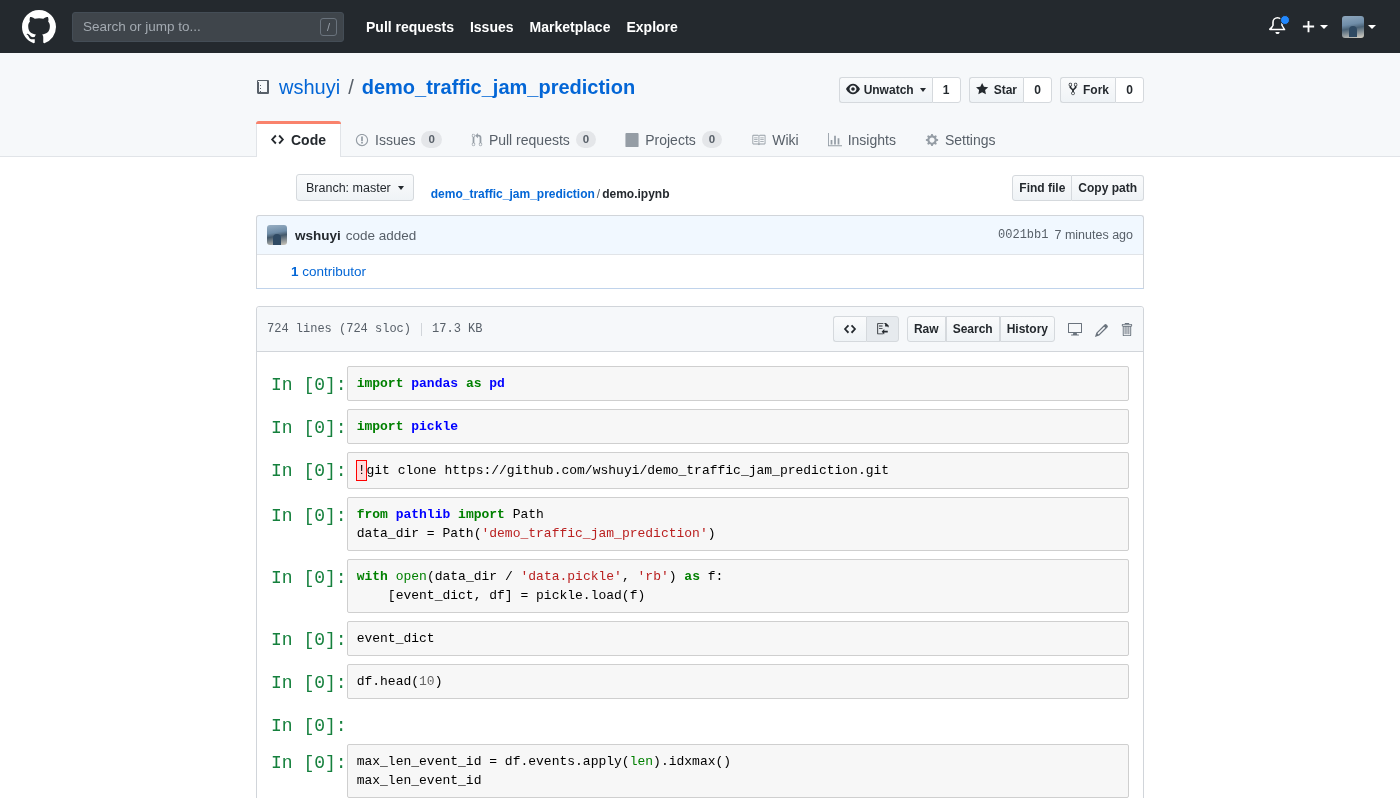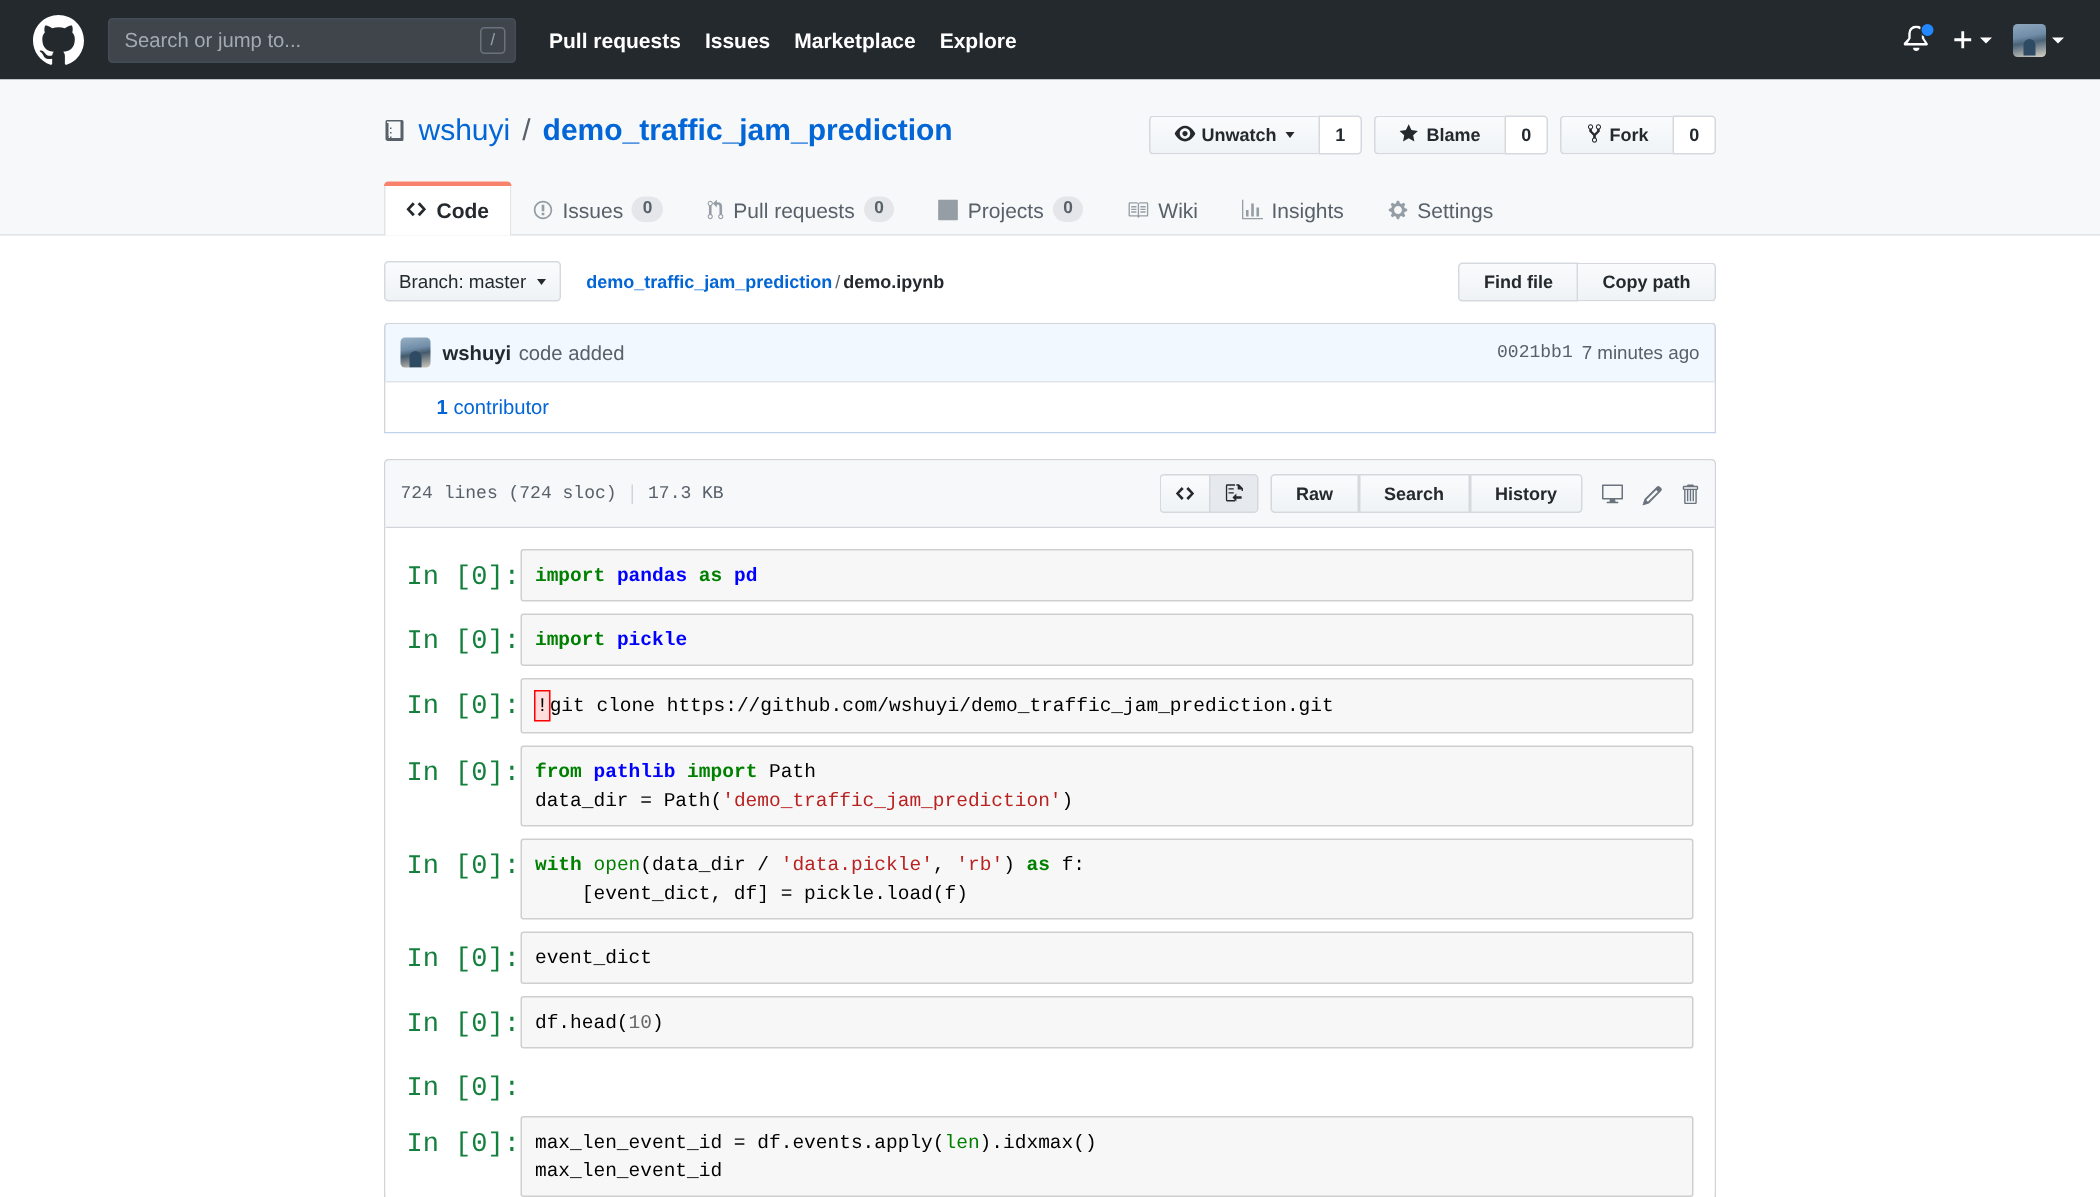--- a/index.html
+++ b/index.html
@@ -90,21 +90,21 @@
   .repo-title .owner { font-weight: normal; }
   .repo-title .slash { color: #586069; font-weight: normal; margin: 0 1px; }
   .repo-title .name { font-weight: bold; }
 
   .repo-actions { margin-left: auto; display: flex; gap: 8px; padding-top: 2px; }
   .btn-group { display: flex; align-items: stretch; }
   .btn {
     background: linear-gradient(#fafbfc,#eff3f6);
     border: 1px solid #d5d9dd; border-radius: 3px;
     color: #24292e; font-size: 12px; font-weight: bold;
-    padding: 0 16px; height: 26px;
+    padding: 0 6px; height: 26px;
     display: flex; align-items: center; gap: 4px;
     white-space: nowrap; cursor: pointer;
     font-family: "Liberation Sans", sans-serif;
   }
   .btn-group .btn { border-radius: 3px 0 0 3px; border-right: none; }
   .count-box {
     background: #fff; border: 1px solid #d5d9dd; border-radius: 0 3px 3px 0;
     height: 26px; min-width: 29px; padding: 0 8px;
     display: flex; align-items: center; justify-content: center;
     font-size: 12px; font-weight: bold; color: #24292e;
@@ -135,21 +135,21 @@
   }
   .tab.active .ticon { color: #24292e; }
   .counter {
     background: rgba(27,31,35,0.08); color: #586069;
     border-radius: 20px; font-size: 11.5px; font-weight: bold;
     padding: 1px 7px; line-height: 15px;
   }
 
   
   .content { width: 900px; margin: 0 auto; padding: 17px 6px 0; }
-  .file-nav { display: flex; align-items: center; }
+  .file-nav { display: flex; align-items: flex-end; margin-left: 40px; }
   .branch-btn {
     background: linear-gradient(#fafbfc,#eff3f6);
     border: 1px solid #d5d9dd; border-radius: 3px;
     font-size: 12.5px; color: #24292e; height: 27px;
     padding: 0 9px; display: flex; align-items: center; gap: 5px;
     cursor: pointer;
   }
   .breadcrumb { margin-left: 17px; font-size: 12px; color: #24292e; }
   .breadcrumb a { color: #0366d6; text-decoration: none; font-weight: bold; }
   .breadcrumb .sep { color: #586069; font-weight: normal; margin: 0 2px; }
@@ -314,21 +314,21 @@
           <span class="count-box">1</span>
         </div>
 
         <div class="btn-group">
           <button class="btn">
             <span>
               <svg width="14" height="14" viewBox="0 0 16 16" fill="currentColor" aria-hidden="true">
                 <path d="M14 6l-4.9-.64L7 1 4.9 5.36 0 6l3.6 3.26L2.67 14 7 11.67 11.33 14l-.93-4.74L14 6z"></path>
               </svg>
             </span>
-            <span>Blame</span>
+            <span>Star</span>
           </button>
           <span class="count-box">0</span>
         </div>
 
         <div class="btn-group">
           <button class="btn">
             <span>
               <svg width="12" height="14" viewBox="0 0 10 16" fill="currentColor" aria-hidden="true">
                 <path d="M8 1a1.993 1.993 0 0 0-1 3.72V6L5 8 3 6V4.72A1.993 1.993 0 0 0 2 1a1.993 1.993 0 0 0-1 3.72V6.5l3 3v1.78A1.993 1.993 0 0 0 5 15a1.993 1.993 0 0 0 1-3.72V9.5l3-3V4.72A1.993 1.993 0 0 0 8 1zM2 4.2C1.34 4.2.8 3.65.8 3c0-.65.55-1.2 1.2-1.2.65 0 1.2.55 1.2 1.2 0 .65-.55 1.2-1.2 1.2zm3 10c-.66 0-1.2-.55-1.2-1.2 0-.65.55-1.2 1.2-1.2.65 0 1.2.55 1.2 1.2 0 .65-.55 1.2-1.2 1.2zm3-10c-.66 0-1.2-.55-1.2-1.2 0-.65.55-1.2 1.2-1.2.65 0 1.2.55 1.2 1.2 0 .65-.55 1.2-1.2 1.2z"></path>
               </svg>

